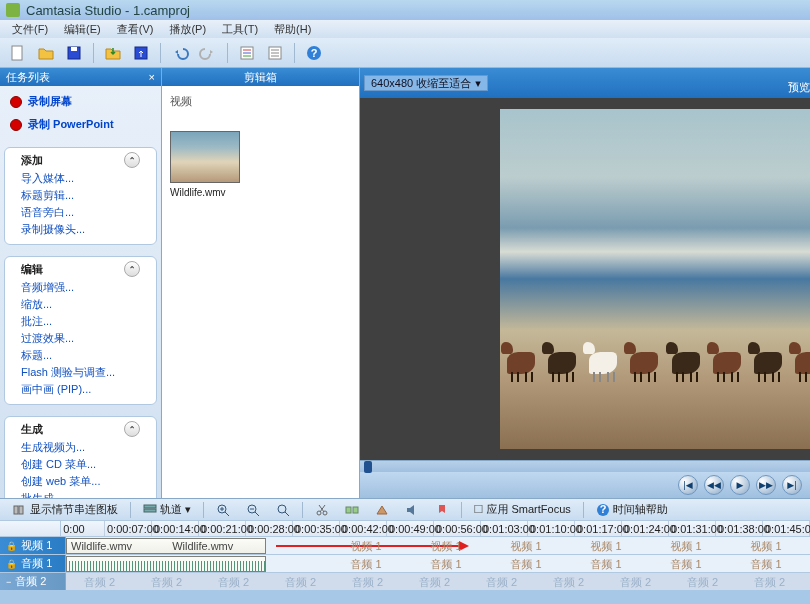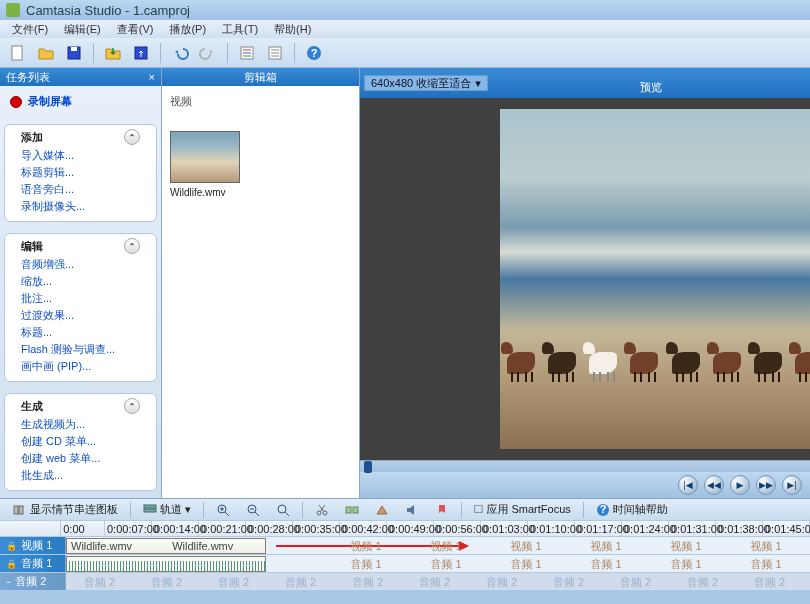--- a/index.html
+++ b/index.html
@@ -39,21 +39,21 @@
 .clipbin-body { padding: 8px; flex: 1; }
 .clip-label { color: #555; margin-bottom: 22px; }
 .thumb-item { width: 70px; cursor: pointer; }
 .thumb { width: 70px; height: 52px; background: linear-gradient(#7aa5bb 0%, #9cb9c5 30%, #e0d4b8 60%, #b59a7a 100%); border: 1px solid #666; margin-bottom: 4px; }
 .thumb-name { font-size: 10px; color: #222; }
 
 
 .preview { flex: 1; display: flex; flex-direction: column; background: #a8c8e8; }
 .prev-head { height: 30px; background: linear-gradient(#3a8cd4, #2070c0); display: flex; align-items: center; }
 .dim-dd { background: #85b8e8; height: 16px; margin: 1px 4px; padding: 0 6px; color: #112; display: flex; align-items: center; gap: 4px; border: 1px solid #6a98c8; font-size: 10px; cursor: pointer; }
-.prev-title { flex: 1; text-align: center; color: #fff; font-size: 11px; margin-top: 8px; }
+.prev-title { flex: 1; text-align: right; color: #fff; font-size: 11px; margin-top: 8px; }
 .preview-area { flex: 1; background: #404040; position: relative; display: flex; align-items: center; justify-content: flex-end; overflow: hidden; }
 .scene { width: 330px; height: 340px; background: linear-gradient(to bottom, #a8c4cc 0%, #bccdce 20%, #7a9cb0 35%, #d8dcd4 42%, #4878a0 50%, #c4b898 65%, #b09878 80%, #8a7050 100%); position: relative; margin-right: -20px; overflow: hidden; }
 .horse-row { position: absolute; bottom: 22%; left: 0; right: 0; display: flex; justify-content: space-around; align-items: flex-end; }
 .horse { width: 28px; height: 22px; background: #3a2818; border-radius: 40% 20% 50% 10%; position: relative; }
 .horse::before { content: ""; position: absolute; top: -10px; left: -6px; width: 12px; height: 12px; background: #3a2818; border-radius: 40% 60% 30% 30%; }
 .horse::after { content: ""; position: absolute; bottom: -8px; left: 4px; width: 2px; height: 10px; background: #2a1808; box-shadow: 6px 0 0 #2a1808, 14px 0 0 #2a1808, 20px 0 0 #2a1808; }
 .horse.w, .horse.w::before { background: #f4f0e8; }
 .horse.w::after { background: #888; box-shadow: 6px 0 0 #888, 14px 0 0 #888, 20px 0 0 #888; }
 .horse.br, .horse.br::before { background: #704028; }
 .prev-slider { height: 12px; background: linear-gradient(#b8d0e8,#a0c0e0); position: relative; border-top: 1px solid #88a8c8; }
@@ -176,20 +176,24 @@
 
   <div class="sidebar">
     <div class="panel-header">
       <span>任务列表</span>
       <span class="close-x">×</span>
     </div>
     <div class="sidebar-body">
       <div class="rec-btn">
         <div class="rec-dot"></div>
         <span>录制屏幕</span>
+      </div>
+      <div class="rec-btn">
+        <div class="rec-dot"></div>
+        <span>录制 PowerPoint</span>
       </div>
 
       <div class="group">
         <div class="group-head">
           <span>添加</span>
           <span class="group-toggle">⌃</span>
         </div>
         <a class="group-link">导入媒体...</a>
         <a class="group-link">标题剪辑...</a>
         <a class="group-link">语音旁白...</a>

